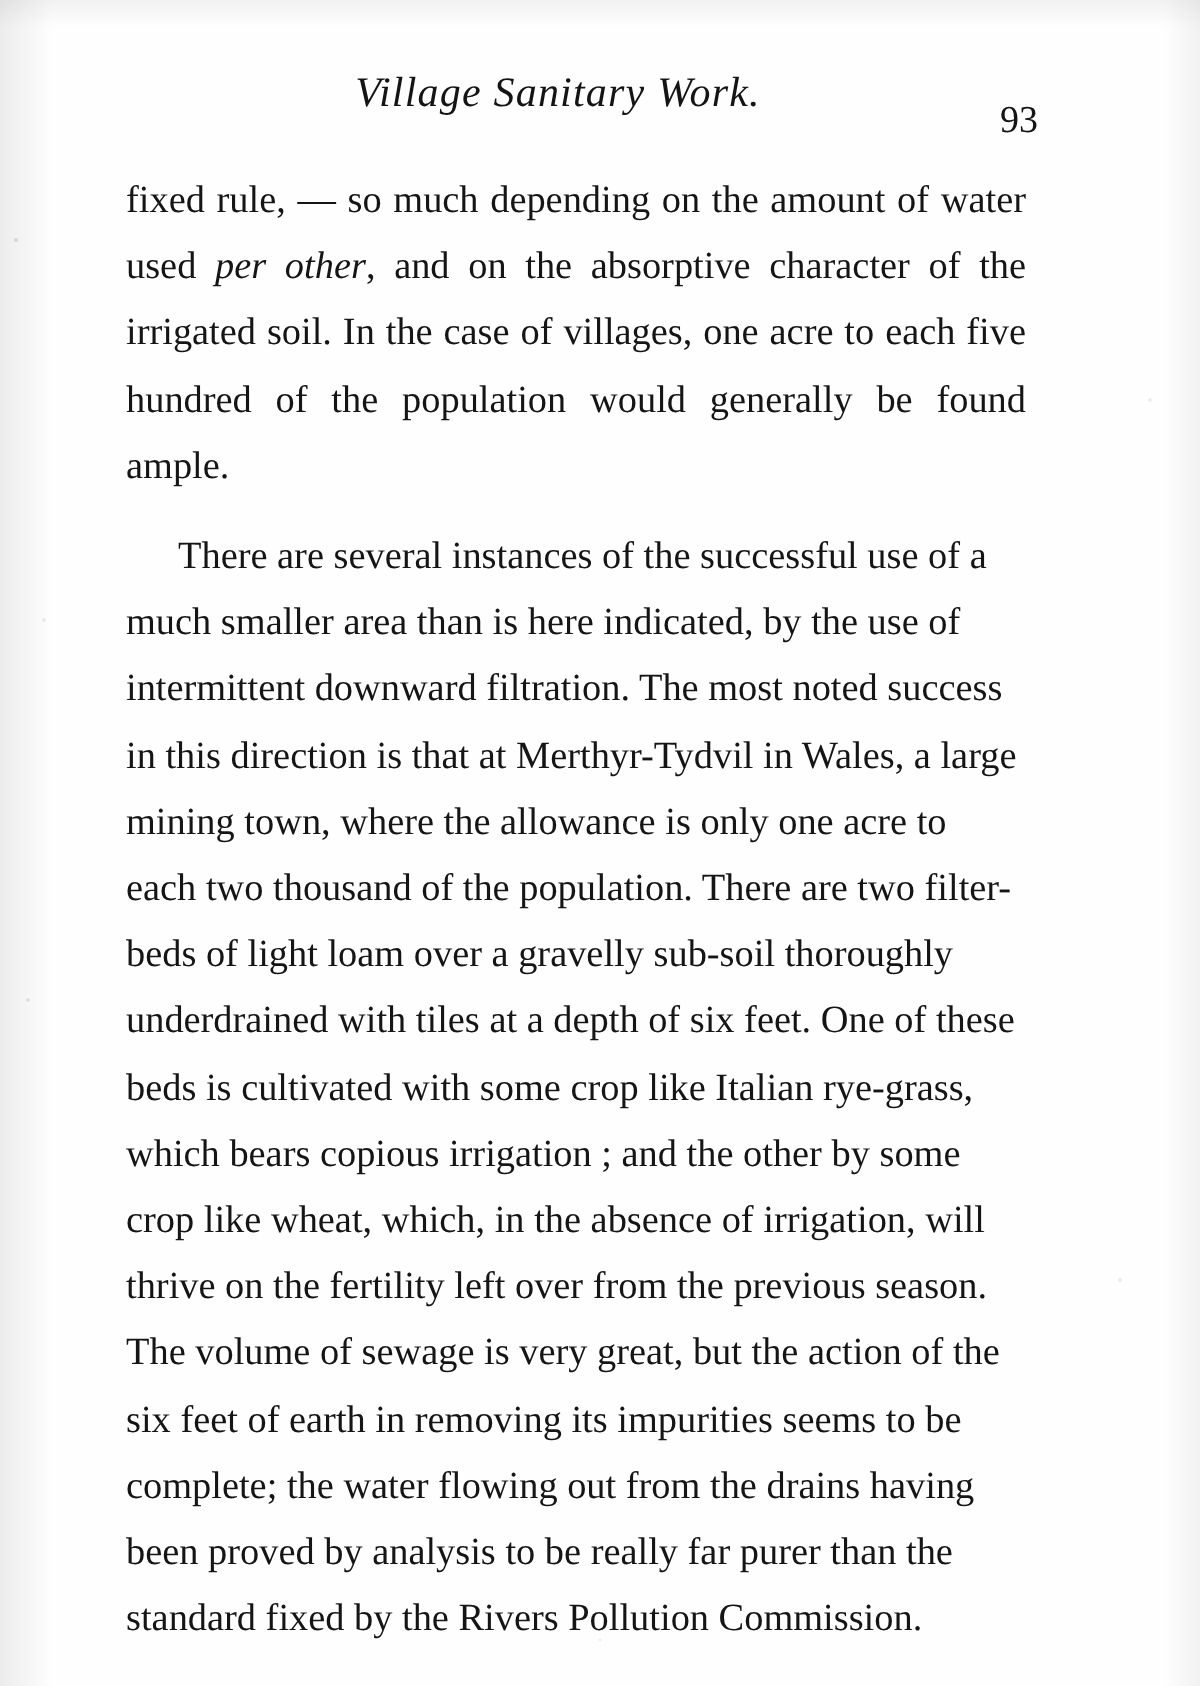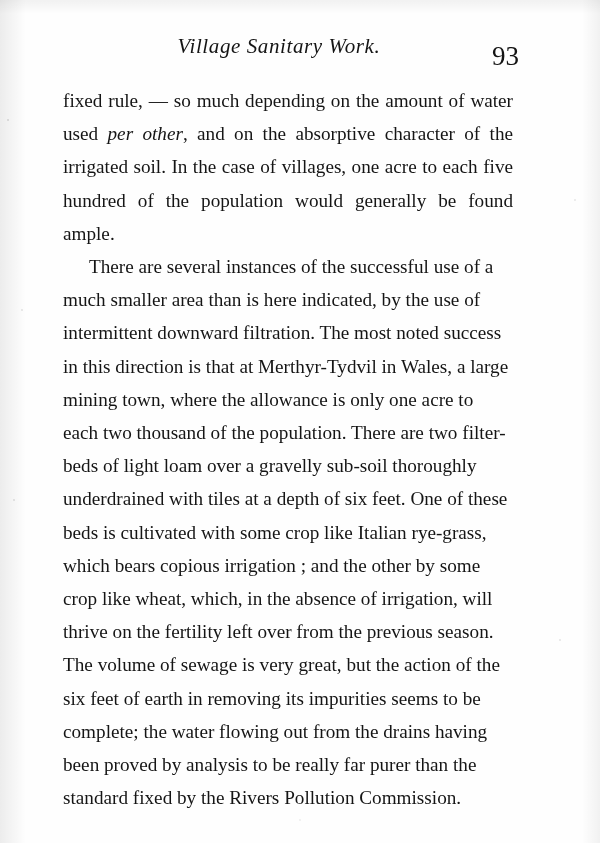--- a/index.html
+++ b/index.html
@@ -73,39 +73,39 @@
     letter-spacing: 0.6px;
     font-family: "Liberation Serif", serif;
     color: #141414;
     white-space: nowrap;
     margin-left: -18px;
   }
   .page-number {
     position: absolute;
     right: -6px;
     bottom: 2px;
-    font-size: 27px;
+    font-size: 19px;
     font-family: "Liberation Serif", serif;
     color: #141414;
   }
 
   .body-text p {
     margin: 0;
     text-align: justify;
     text-justify: inter-word;
     font-size: 19.2px;
     line-height: 33.2px;
     color: #151515;
     hyphens: manual;
   }
   .body-text p.indent {
     text-indent: 26px;
   }
   .body-text p + p {
-    margin-top: 0;
+    margin-top: 12px;
   }
   .body-text em {
     font-style: italic;
   }
   
   .body-text p:last-child {
     text-align: left;
   }
 </style>
 </head>

